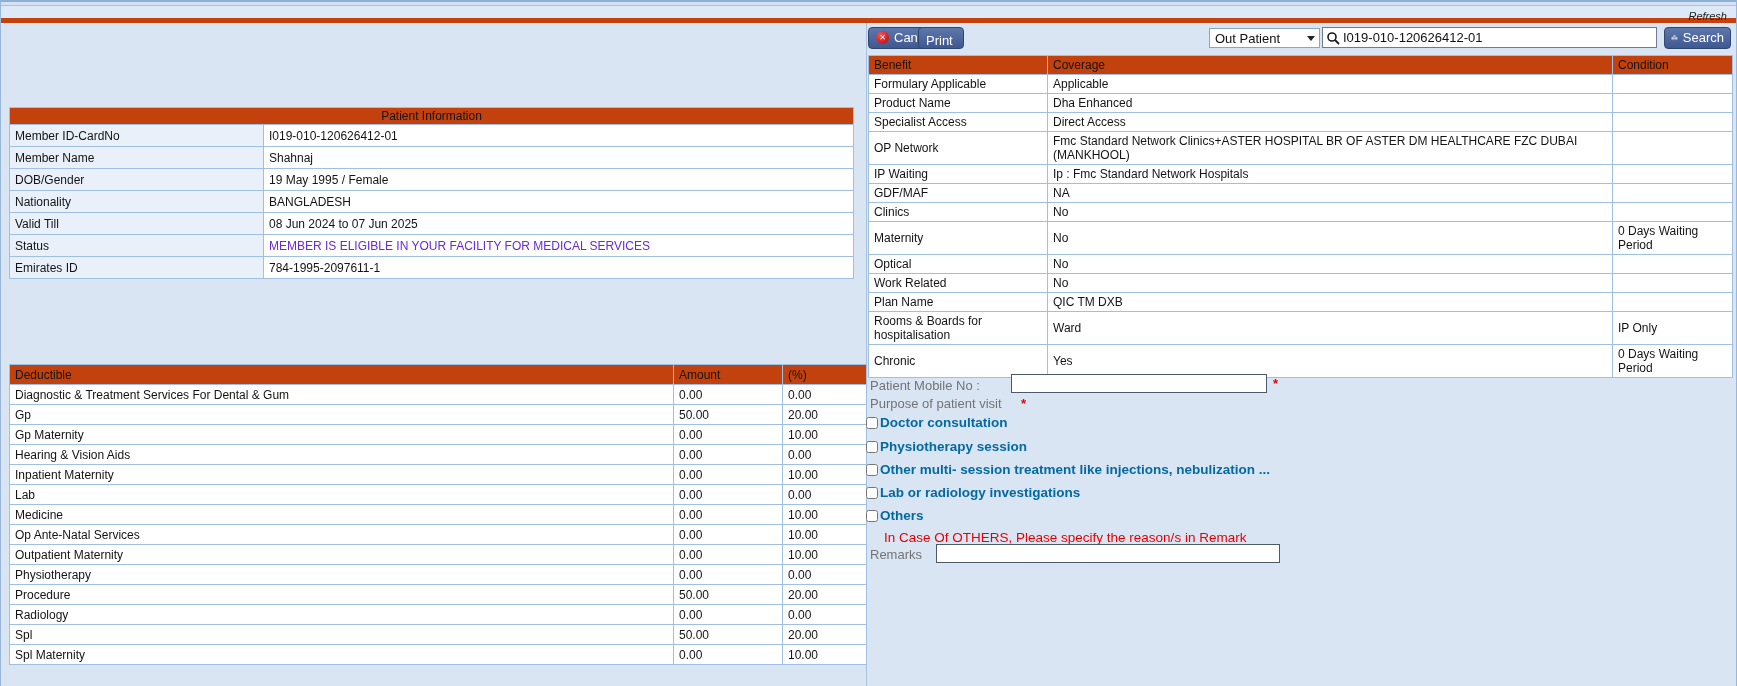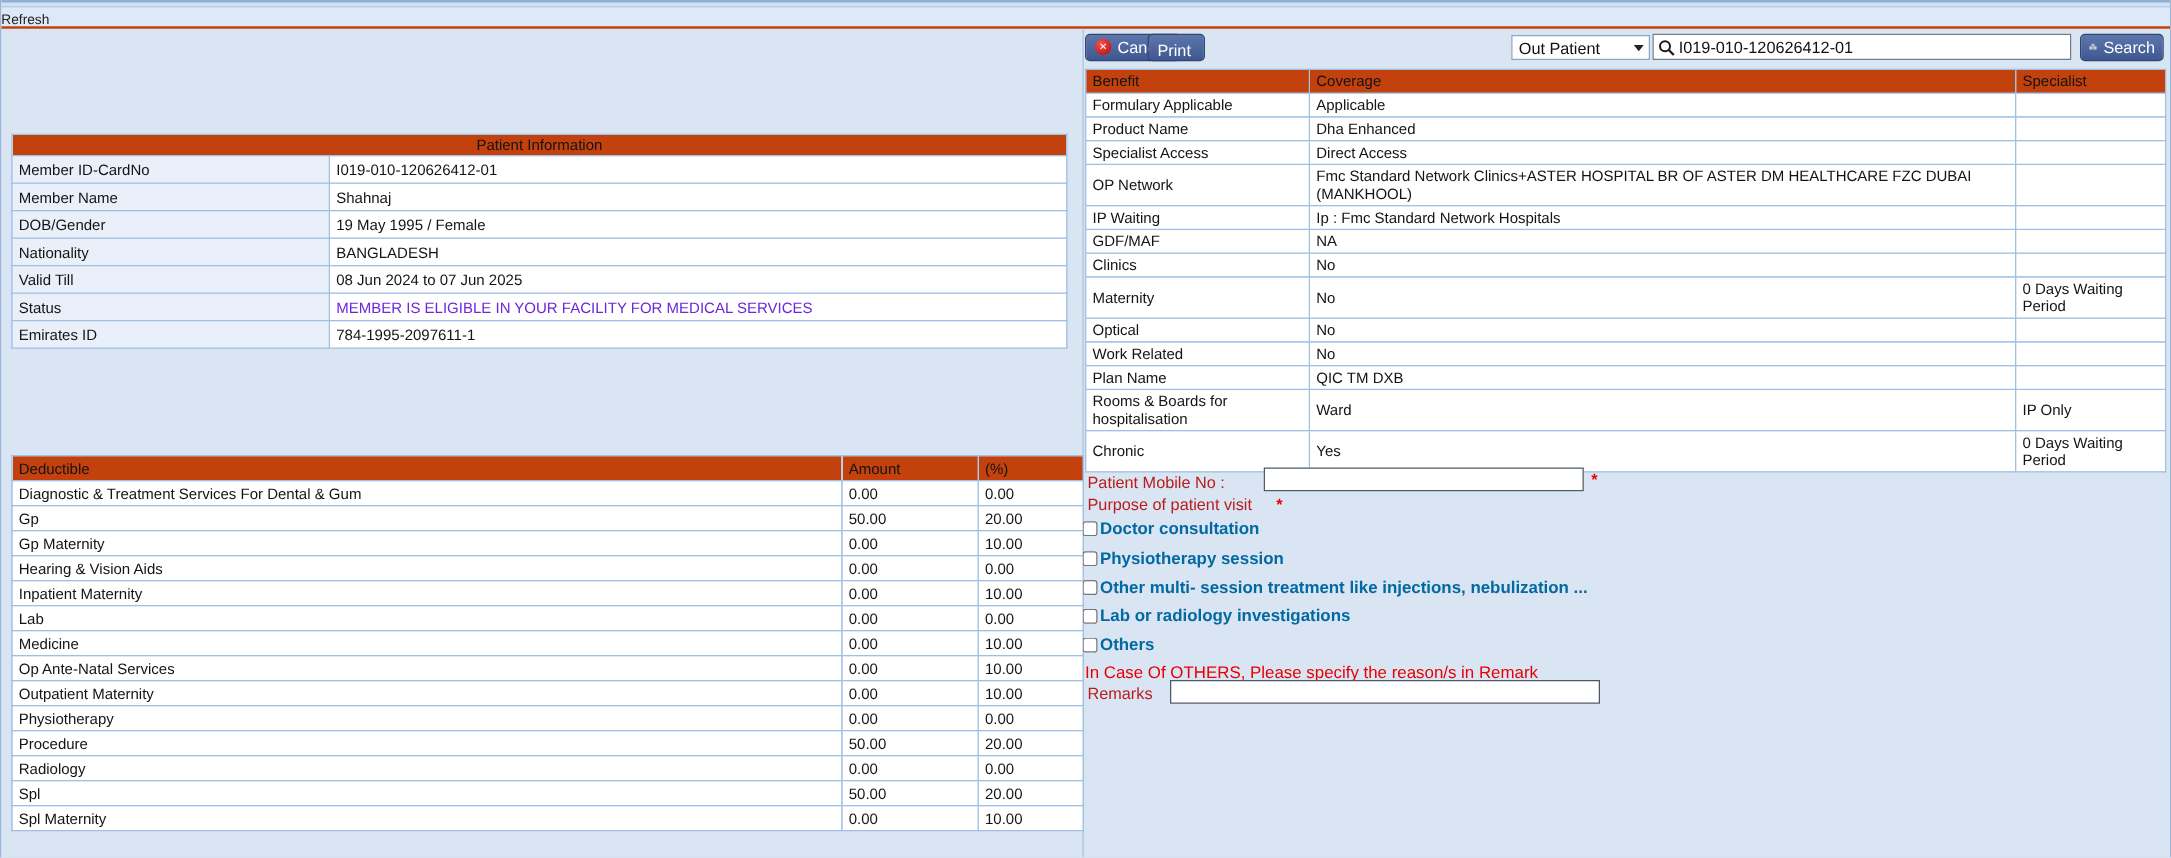--- a/index.html
+++ b/index.html
@@ -1,21 +1,21 @@
 <!DOCTYPE html>
 <html><head>
 <meta charset="utf-8">
 <style>
   html,body{margin:0;padding:0;background:#cfdff0;font-family:"Liberation Sans","DejaVu Sans",sans-serif;}
   .frame{position:relative;width:1737px;height:686px;background:#dae5f4;overflow:hidden;
          border-left:1px solid #9ab7d9;border-right:1px solid #9ab7d9;box-sizing:border-box;}
   .top-strip{position:absolute;left:0;top:0;width:100%;height:6px;background:#d3e1f2;
              border-top:2px solid #8fb0d4;border-bottom:1px solid #a9c3e0;box-sizing:border-box;}
   .refresh-bar{position:absolute;left:0;top:6px;width:100%;height:17px;background:#dee9f7;
-               border-bottom:2px solid #c2410c;box-sizing:border-box;}
+               border-bottom:5px solid #c2410c;box-sizing:border-box;text-align:right;font-style:italic;}
   .refresh-link{display:inline-block;margin-right:9px;font-size:11px;line-height:16px;color:#222;cursor:pointer;}
   .v-divider{position:absolute;left:865px;top:23px;width:1px;height:663px;background:#aac2de;}
 
   
   table.tbl{position:absolute;border-collapse:collapse;table-layout:fixed;font-size:12px;color:#141414;}
   table.tbl th,table.tbl td{border:1px solid #9fc0e2;padding:2px 5px;text-align:left;
        vertical-align:middle;background:#fff;font-weight:normal;overflow:hidden;line-height:14px;}
   table.tbl th{background:#c2410c;}
   
   table.pi{left:8px;top:107px;width:844px;}
@@ -45,28 +45,28 @@
           border:1px solid #8aa6c6;box-sizing:border-box;display:flex;align-items:center;
           justify-content:space-between;padding:0 4px 0 5px;font-size:13px;color:#111;cursor:pointer;}
   .sel-arrow{width:0;height:0;border-left:4px solid transparent;border-right:4px solid transparent;
              border-top:5px solid #222;}
   .searchbox{position:absolute;left:1321px;top:27px;width:335px;height:21px;background:#fff;
              border:1px solid #707c8c;box-sizing:border-box;display:flex;align-items:center;padding:0 3px;}
   .searchbox input{border:none;outline:none;flex:1;font-size:13px;color:#111;background:transparent;
              font-family:"Liberation Sans","DejaVu Sans",sans-serif;padding:0 0 0 3px;}
 
   
-  .flabel{position:absolute;font-size:13px;color:#b91c1c;}
+  .flabel{position:absolute;font-size:13px;color:#737373;}
   .req{position:absolute;font-size:13px;font-weight:bold;color:#e80000;}
   .txt{position:absolute;background:#fff;border:1px solid #4c5a68;font-size:13px;color:#111;
        font-family:"Liberation Sans","DejaVu Sans",sans-serif;padding:1px 3px;}
   .chk-row{position:absolute;left:865px;display:flex;align-items:center;cursor:pointer;}
   .chk-row input{width:12px;height:12px;margin:0 2px 0 0;}
   .chk-row .chk-label{font-size:13.5px;font-weight:bold;color:#0369a1;}
-  .note-red{position:absolute;left:867px;top:530px;font-size:13.5px;color:#e80000;}
+  .note-red{position:absolute;left:867px;top:530px;font-size:13.5px;color:#e80000;padding-left:16px;}
 </style>
 </head>
 <body>
 
 <div class="frame">
   <div class="top-strip"></div>
   <div class="refresh-bar">
     <span class="refresh-link">Refresh</span>
   </div>
   <div class="v-divider"></div>
@@ -234,21 +234,21 @@
   <table class="tbl ben">
     <colgroup>
         <col style="width:179px">
         <col style="width:565px">
         <col style="width:120px">
       </colgroup>
     <tbody>
         <tr>
       <th>Benefit</th>
       <th>Coverage</th>
-      <th>Specialist</th>
+      <th>Condition</th>
     </tr>
     <tr>
       <td>Formulary Applicable</td>
       <td>Applicable</td>
       <td></td>
     </tr>
     <tr>
       <td>Product Name</td>
       <td>Dha Enhanced</td>
       <td></td>

